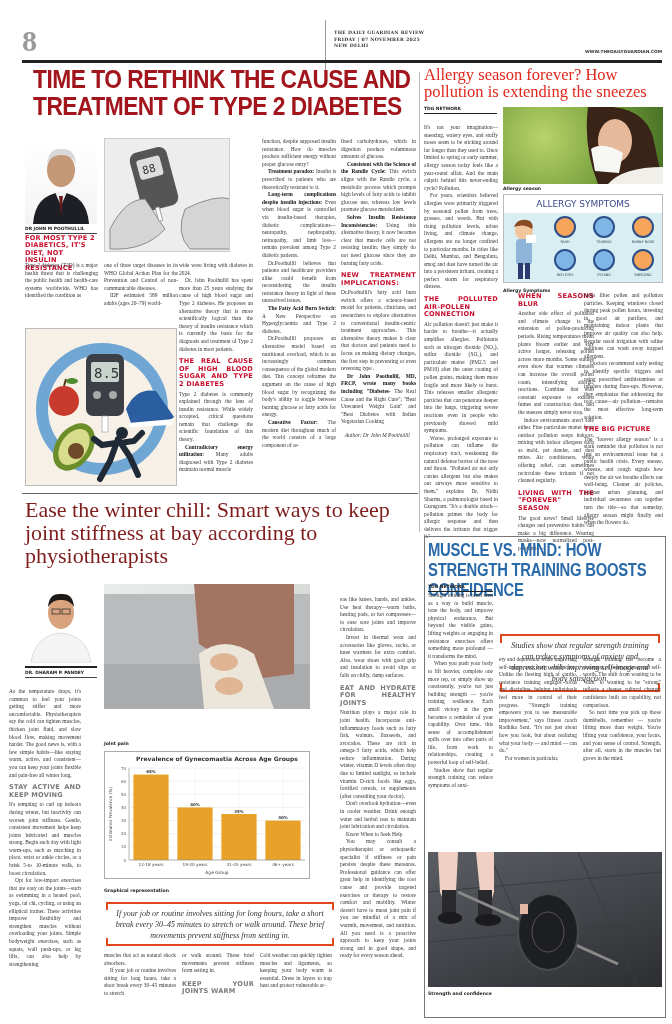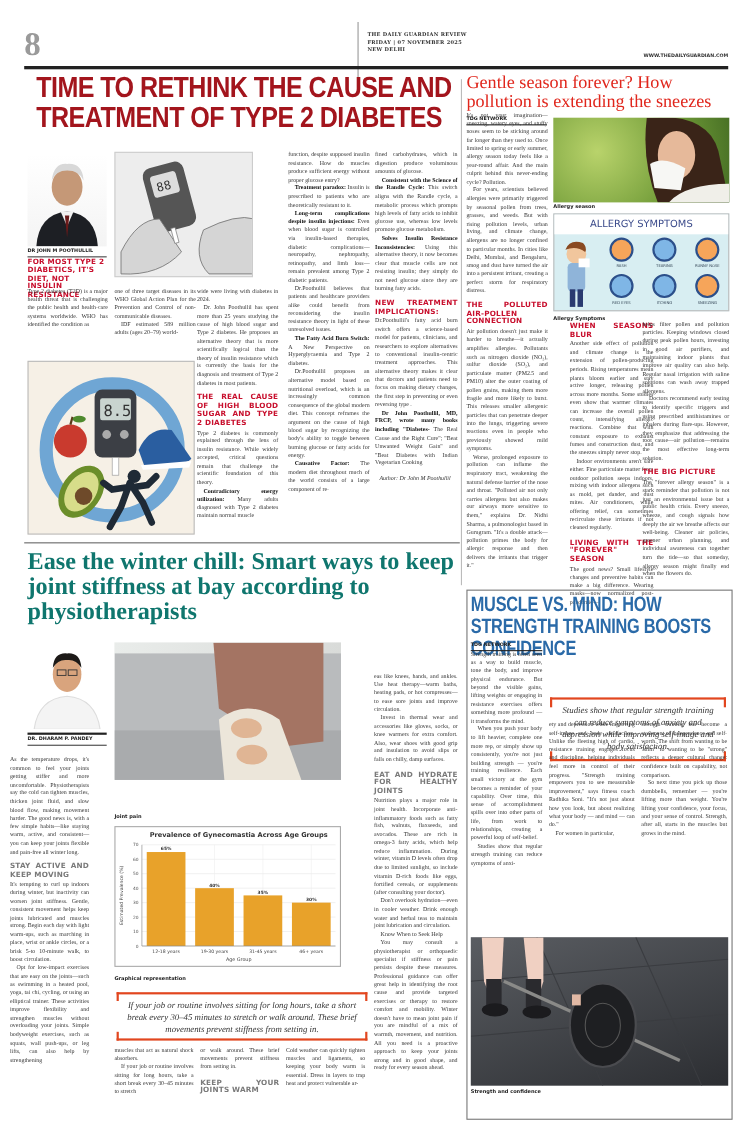--- a/index.html
+++ b/index.html
@@ -115,24 +115,24 @@
   <p><b>Solves Insulin Resistance Inconsistencies:</b><span> Using this alternative theory, it now becomes clear that muscle cells are not resisting insulin; they simply do not need glucose since they are burning fatty acids.</span></p>
   <div class="sub-head red">NEW TREATMENT IMPLICATIONS:</div>
   <p class="noind">Dr.Poothullil's fatty acid burn switch offers a science-based model for patients, clinicians, and researchers to explore alternatives to conventional insulin-centric treatment approaches. This alternative theory makes it clear that doctors and patients need to focus on making dietary changes, the first step in preventing or even reversing type .</p>
   <p><b>Dr John Poothullil, MD, FRCP, wrote many books including "Diabetes-</b><span> The Real Cause and the Right Cure"; "Beat Unwanted Weight Gain" and "Beat Diabetes with Indian Vegetarian Cooking</span></p>
   <p style="font-style:italic;margin-top:6px;text-indent:4px;">Author: Dr John M Poothullil</p>
 </div>
 
 <div class="abs" style="left:22px;top:493px;width:396px;height:1px;background:#666;"></div>
 <div class="abs" style="left:419px;top:72px;width:1px;height:460px;background:#bbb;"></div>
 
-<div class="abs" style="left:424px;top:66px;width:240px;font-family:'Liberation Serif',serif;font-size:16.5px;line-height:17px;color:#e0261c;">Gentle season forever? How pollution is extending the sneezes</div>
+<div class="abs" style="left:424px;top:66px;width:240px;font-family:'Liberation Serif',serif;font-size:16.5px;line-height:17px;color:#e0261c;">Allergy season forever? How pollution is extending the sneezes</div>
 <div class="abs byline" style="left:424px;top:106px;width:73px;border-bottom:1px solid #222;border-top:none;">TDG NETWORK</div>
 
-<div class="abs body-text" style="left:424px;top:102px;width:74px;">
+<div class="abs body-text" style="left:424px;top:124px;width:74px;">
   <p class="noind">It's not your imagination—sneezing, watery eyes, and stuffy noses seem to be sticking around far longer than they used to. Once limited to spring or early summer, allergy season today feels like a year-round affair. And the main culprit behind this never-ending cycle? Pollution.</p>
   <p>For years, scientists believed allergies were primarily triggered by seasonal pollen from trees, grasses, and weeds. But with rising pollution levels, urban living, and climate change, allergens are no longer confined to particular months. In cities like Delhi, Mumbai, and Bengaluru, smog and dust have turned the air into a persistent irritant, creating a perfect storm for respiratory distress.</p>
   <div class="sub-head red">THE POLLUTED AIR-POLLEN CONNECTION</div>
   <p class="noind">Air pollution doesn't just make it harder to breathe—it actually amplifies allergies. Pollutants such as nitrogen dioxide (NO₂), sulfur dioxide (SO₂), and particulate matter (PM2.5 and PM10) alter the outer coating of pollen grains, making them more fragile and more likely to burst. This releases smaller allergenic particles that can penetrate deeper into the lungs, triggering severe reactions even in people who previously showed mild symptoms.</p>
   <p>Worse, prolonged exposure to pollution can inflame the respiratory tract, weakening the natural defense barrier of the nose and throat. "Polluted air not only carries allergens but also makes our airways more sensitive to them," explains Dr. Nidhi Sharma, a pulmonologist based in Gurugram. "It's a double attack—pollution primes the body for allergic response and then delivers the irritants that trigger it."</p>
 </div>
 
 <div class="img" style="left:503px;top:107px;width:160px;height:77px;background:radial-gradient(circle at 25% 40%,#b9d36b,#6f9a37 60%,#456d24);">
   <svg width="160" height="77" viewBox="0 0 160 77">
     <path d="M85 0 Q140 -5 150 30 L160 77 L95 77 Q80 40 85 0Z" fill="#3a2418"></path>
@@ -190,21 +190,21 @@
   <p class="noind">The good news? Small lifestyle changes and preventive habits can make a big difference. Wearing masks—now normalized post-pandemic—</p>
 </div>
 
 <div class="abs body-text" style="left:584px;top:290px;width:79px;">
   <p class="noind" style="margin-top:2px">helps filter pollen and pollution particles. Keeping windows closed during peak pollen hours, investing in good air purifiers, and maintaining indoor plants that improve air quality can also help. Regular nasal irrigation with saline solutions can wash away trapped allergens.</p>
   <p>Doctors recommend early testing to identify specific triggers and using prescribed antihistamines or inhalers during flare-ups. However, they emphasize that addressing the root cause—air pollution—remains the most effective long-term solution.</p>
   <div class="sub-head red">THE BIG PICTURE</div>
   <p class="noind">The "forever allergy season" is a stark reminder that pollution is not just an environmental issue but a public health crisis. Every sneeze, wheeze, and cough signals how deeply the air we breathe affects our well-being. Cleaner air policies, greener urban planning, and individual awareness can together turn the tide—so that someday, allergy season might finally end when the flowers do.</p>
 </div>
 
-<div class="abs" style="left:25px;top:498px;width:395px;font-family:'Liberation Serif',serif;font-size:22px;line-height:23px;color:#0f766e;font-weight:bold;">Ease the winter chill: Smart ways to keep joint stiffness at bay according to physiotherapists</div>
+<div class="abs" style="left:25px;top:498px;width:395px;font-family:'Liberation Serif',serif;font-size:22px;line-height:23px;color:#7f1d1d;">Ease the winter chill: Smart ways to keep joint stiffness at bay according to physiotherapists</div>
 
 <div class="img" style="left:25px;top:583px;width:72px;height:80px;background:#fff;">
   <svg width="72" height="80" viewBox="0 0 72 80">
     <ellipse cx="36" cy="30" rx="13" ry="16" fill="#d9a47d"></ellipse>
     <path d="M23 24 Q24 10 36 11 Q48 10 49 24 Q44 16 36 17 Q28 16 23 24Z" fill="#1d1a18"></path>
     <rect x="27" y="26" width="8" height="5" fill="none" stroke="#333" stroke-width=".8"></rect>
     <rect x="37" y="26" width="8" height="5" fill="none" stroke="#333" stroke-width=".8"></rect>
     <path d="M6 80 Q10 52 36 50 Q62 52 66 80Z" fill="#f4f4f4" stroke="#ddd"></path>
   </svg>
 </div>
@@ -285,21 +285,21 @@
   <p>If your job or routine involves sitting for long hours, take a short break every 30–45 minutes to stretch</p>
 </div>
 <div class="abs body-text" style="left:182px;top:952px;width:72px;">
   <p class="noind">or walk around. These brief movements prevent stiffness from setting in.</p>
   <div class="sub-head" style="color:#7a7a7a;margin-top:6px">KEEP YOUR JOINTS WARM</div>
 </div>
 <div class="abs body-text" style="left:260px;top:952px;width:72px;">
   <p class="noind">Cold weather can quickly tighten muscles and ligaments, so keeping your body warm is essential. Dress in layers to trap heat and protect vulnerable ar-</p>
 </div>
 
-<div class="abs body-text" style="left:340px;top:612px;width:76px;">
+<div class="abs body-text" style="left:340px;top:596px;width:76px;">
   <p class="noind">eas like knees, hands, and ankles. Use heat therapy—warm baths, heating pads, or hot compresses—to ease sore joints and improve circulation.</p>
   <p>Invest in thermal wear and accessories like gloves, socks, or knee warmers for extra comfort. Also, wear shoes with good grip and insulation to avoid slips or falls on chilly, damp surfaces.</p>
   <div class="sub-head" style="color:#7a7a7a">EAT AND HYDRATE FOR HEALTHY JOINTS</div>
   <p class="noind">Nutrition plays a major role in joint health. Incorporate anti-inflammatory foods such as fatty fish, walnuts, flaxseeds, and avocados. These are rich in omega-3 fatty acids, which help reduce inflammation. During winter, vitamin D levels often drop due to limited sunlight, so include vitamin D-rich foods like eggs, fortified cereals, or supplements (after consulting your doctor).</p>
   <p>Don't overlook hydration—even in cooler weather. Drink enough water and herbal teas to maintain joint lubrication and circulation.</p>
   <p>Know When to Seek Help</p>
   <p>You may consult a physiotherapist or orthopaedic specialist if stiffness or pain persists despite these measures. Professional guidance can offer great help in identifying the root cause and provide targeted exercises or therapy to restore comfort and mobility. Winter doesn't have to mean joint pain if you are mindful of a mix of warmth, movement, and nutrition. All you need is a proactive approach to keep your joints strong and in good shape, and ready for every season ahead.</p>
 </div>
 
 <div class="abs" style="left:424px;top:536px;width:242px;height:482px;border:1px solid #777;"></div>

